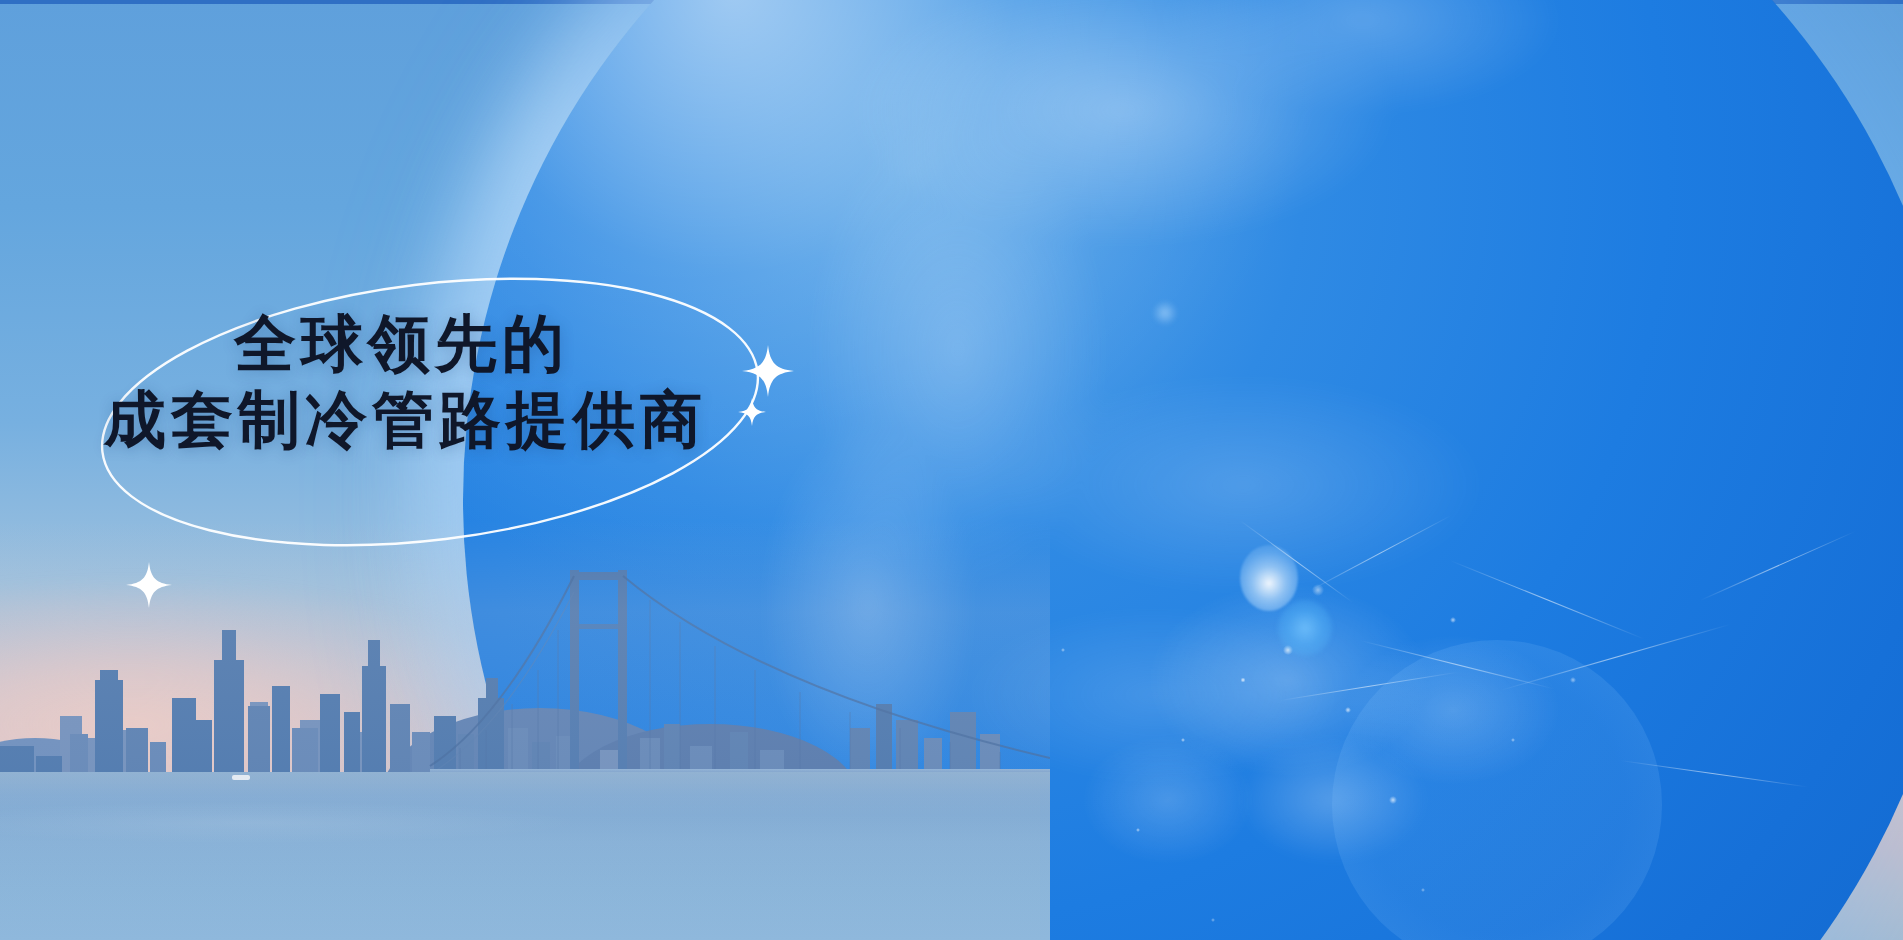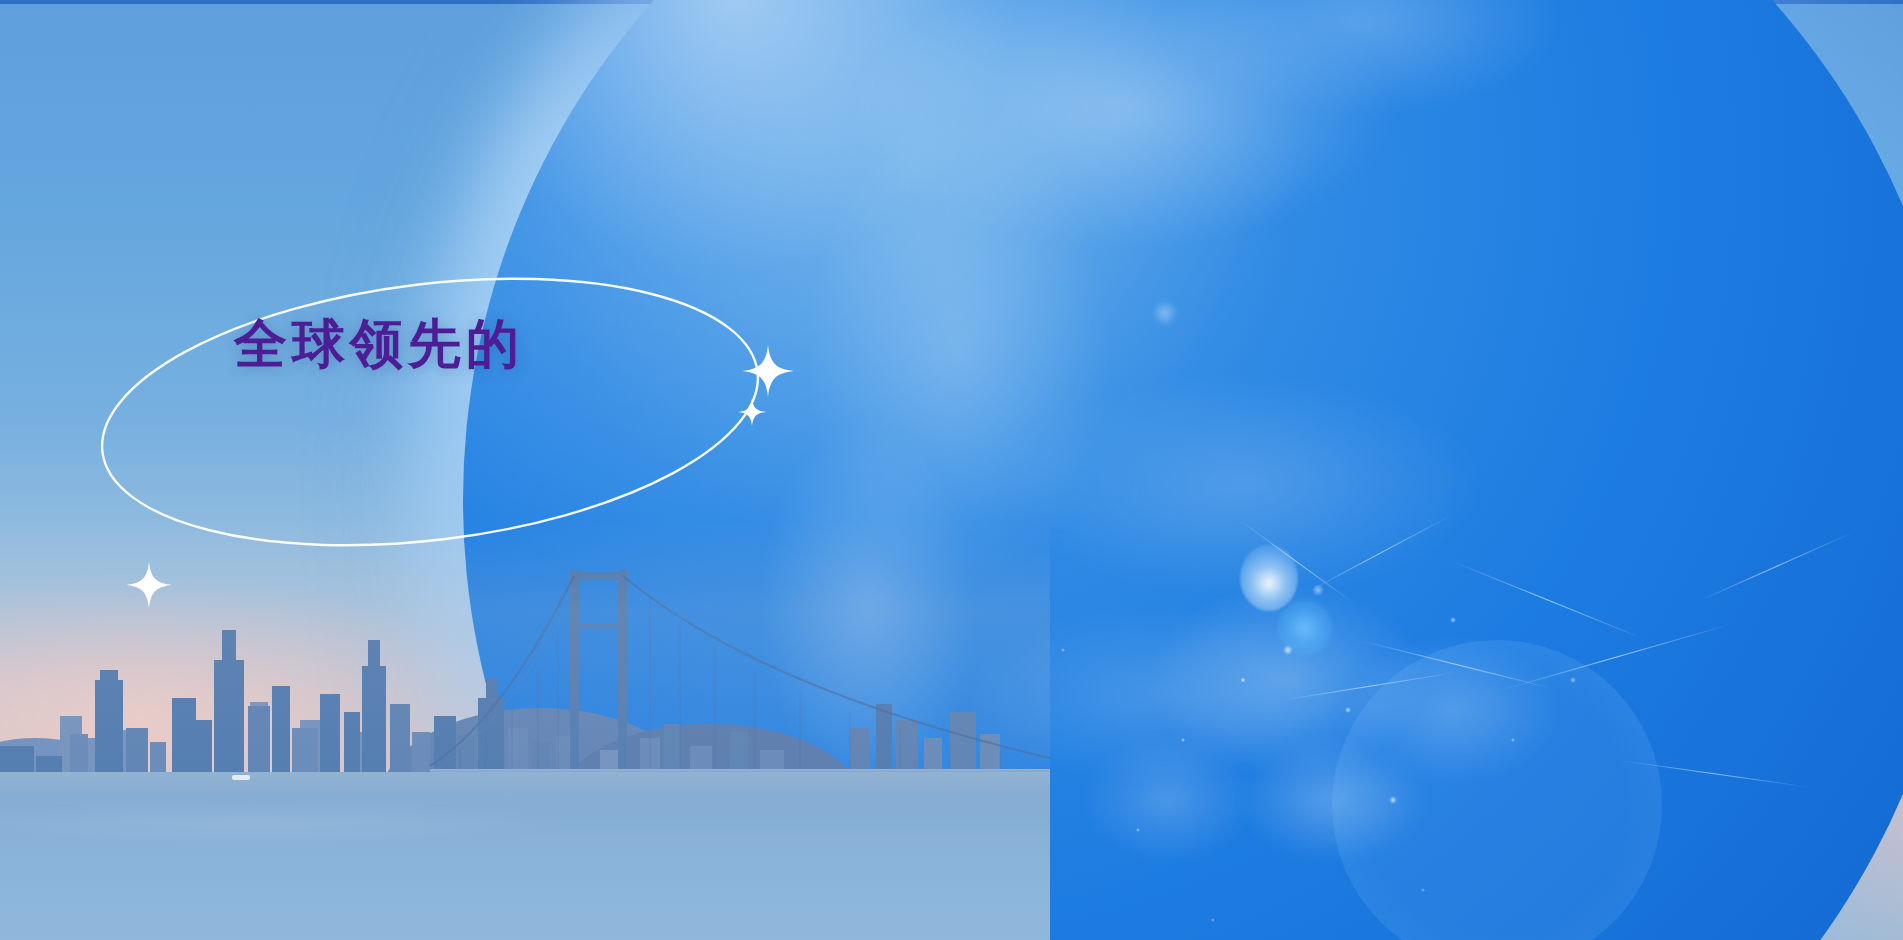--- a/index.html
+++ b/index.html
@@ -217,22 +217,22 @@
   }
 
   
   .headline{
     position:absolute;
     left:104px; top:306px;
     width:820px;
     z-index:6;
   }
   .headline .line{
-    color:#4c1d95;
-    font-size:53px;
+    color:#0f172a;
+    font-size:62px;
     font-weight:700;
     letter-spacing:5px;
     line-height:76px;
     white-space:nowrap;
     text-shadow:0 2px 14px rgba(20,60,120,.28);
   }
   .headline .line1{ padding-left:130px; }
   .headline .line2{ padding-left:0; }
 
   
@@ -396,15 +396,16 @@
     </svg>
   </div>
   <div class="spark" style="left:126px;top:562px;">
     <svg width="46" height="46" viewBox="0 0 52 52">
       <path d="M26 0 C28 18 34 24 52 26 C34 28 28 34 26 52 C24 34 18 28 0 26 C18 24 24 18 26 0 Z" fill="#ffffff"></path>
     </svg>
   </div>
 
   <div class="headline">
     <div class="line line1">全球领先的</div>
+    <div class="line line2">成套制冷管路提供商</div>
   </div>
 
 </div>
 
 </body></html>

